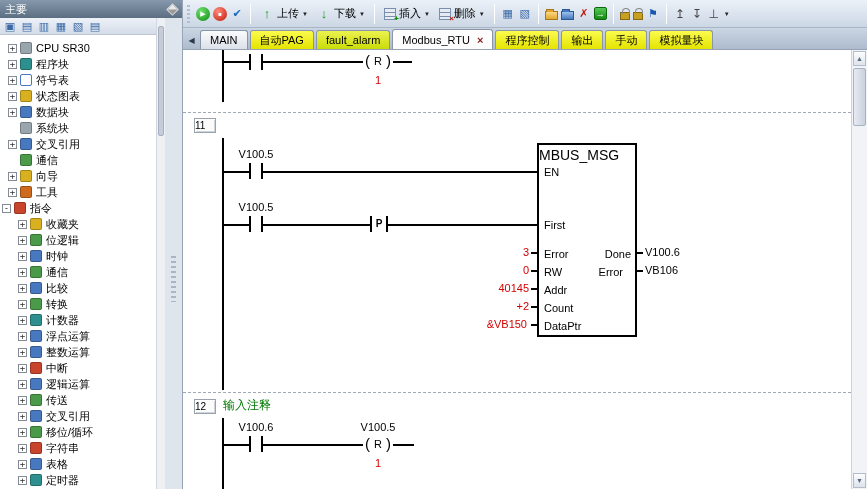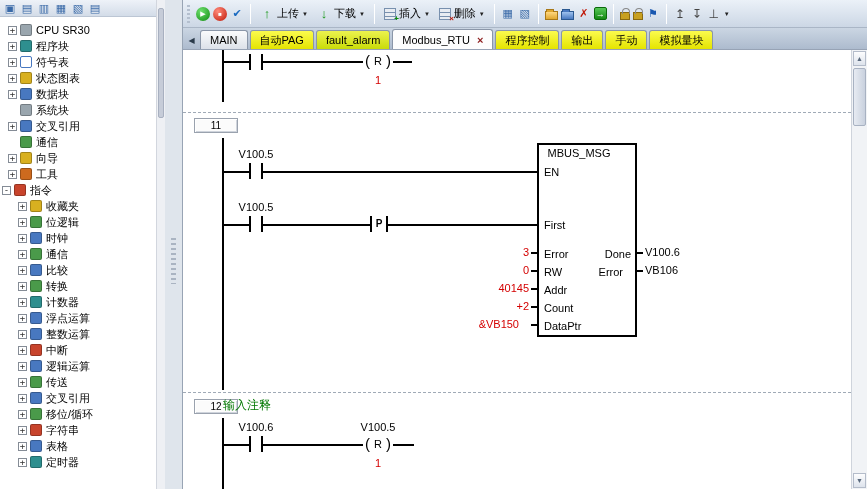--- a/index.html
+++ b/index.html
@@ -79,36 +79,40 @@
   .vline{position:absolute;width:2px;background:#000}
   .contact{position:absolute;width:14px;height:16px;border-left:2px solid #000;border-right:2px solid #000;background:#fff}
   .pbox{position:absolute;width:18px;height:16px;border-left:2px solid #000;border-right:2px solid #000;background:#fff;text-align:center;font-size:10px;line-height:15px;font-weight:bold}
   .coil{position:absolute;width:30px;height:20px;background:#fff;text-align:center;font-size:11px;line-height:19px}
   .coil::before{content:"(";position:absolute;left:2px;top:0;font-size:15px;line-height:18px}
   .coil::after{content:")";position:absolute;right:2px;top:0;font-size:15px;line-height:18px}
   .lad-label{position:absolute;font-size:11px;text-align:center;line-height:13px}
   .lad-val{position:absolute;font-size:11px;text-align:right;line-height:13px;color:#d40000}
   .red{color:#d40000}
   .comment{position:absolute;color:#007800;font-size:12px;line-height:15px;white-space:nowrap}
-  .netnum{position:absolute;width:44px;height:15px;border:1px solid #9aa2ae;background:#fbfbfb;box-shadow:inset 1px 1px 0 #fff,inset -1px -1px 0 #cfd4dc;font-size:10px;text-align:center;line-height:13px}
+  .netnum{position:absolute;width:22px;height:15px;border:1px solid #9aa2ae;background:#fbfbfb;box-shadow:inset 1px 1px 0 #fff,inset -1px -1px 0 #cfd4dc;font-size:10px;text-align:left;line-height:13px}
   .netsep{position:absolute;left:0;right:16px;border-top:1px dashed #a0aab6;height:0}
   .fblock{position:absolute;border:2px solid #000;background:#fff}
-  .ftitle{position:absolute;top:2px;left:0;right:16px;text-align:center;font-size:11px}
+  .ftitle{position:absolute;top:2px;left:0;right:16px;text-align:center;font-size:14px}
   .fpin{position:absolute;font-size:11px;line-height:13px}
   .vscroll{position:absolute;top:0;right:0;bottom:0;width:16px;background:#f1f3f6;border-left:1px solid #cfd4dc}
   .vs-btn{position:absolute;left:1px;right:1px;height:15px;background:linear-gradient(#fdfdfe,#dde3ec);border:1px solid #b4bcca;display:flex;align-items:center;justify-content:center;font-size:7px;color:#5a6a7e}
   .vs-btn.up{top:1px}.vs-btn.down{bottom:1px}
   .vs-thumb{position:absolute;left:1px;right:1px;top:18px;height:58px;background:linear-gradient(90deg,#e7ebf2,#c9d1de);border:1px solid #a8b2c2;border-radius:2px}
 </style>
 </head>
 <body>
 
 <div class="app">
 
   <aside class="sidebar">
+    <div class="sb-header">
+      <span class="ttl">主要</span>
+      <span class="pin-icon"></span>
+    </div>
     <div class="sb-body">
       <div class="sb-left">
         <div class="sb-toolbar">
           <span class="sb-tbtn">▣</span>
           <span class="sb-tbtn">▤</span>
           <span class="sb-tbtn">▥</span>
           <span class="sb-tbtn">▦</span>
           <span class="sb-tbtn">▧</span>
           <span class="sb-tbtn">▤</span>
         </div>
@@ -380,21 +384,21 @@
       </div>
 
       <div class="lad-val" style="left:238px;top:196px;width:108px">3</div>
       <div class="hline" style="left:348px;top:202px;width:6px"></div>
       <div class="lad-val" style="left:238px;top:214px;width:108px">0</div>
       <div class="hline" style="left:348px;top:220px;width:6px"></div>
       <div class="lad-val" style="left:238px;top:232px;width:108px">40145</div>
       <div class="hline" style="left:348px;top:238px;width:6px"></div>
       <div class="lad-val" style="left:238px;top:250px;width:108px">+2</div>
       <div class="hline" style="left:348px;top:256px;width:6px"></div>
-      <div class="lad-val" style="left:228px;top:268px;width:108px">&amp;VB150</div>
+      <div class="lad-val" style="left:236px;top:268px;width:108px">&amp;VB150</div>
       <div class="hline" style="left:348px;top:274px;width:6px"></div>
 
       <div class="hline" style="left:454px;top:202px;width:6px"></div>
       <div class="lad-label" style="left:462px;top:196px;width:60px;text-align:left">V100.6</div>
       <div class="hline" style="left:454px;top:220px;width:6px"></div>
       <div class="lad-label" style="left:462px;top:214px;width:60px;text-align:left">VB106</div>
 
       <div class="netsep" style="top:342px"></div>
 
       <div class="netnum" style="left:11px;top:349px">12</div>

